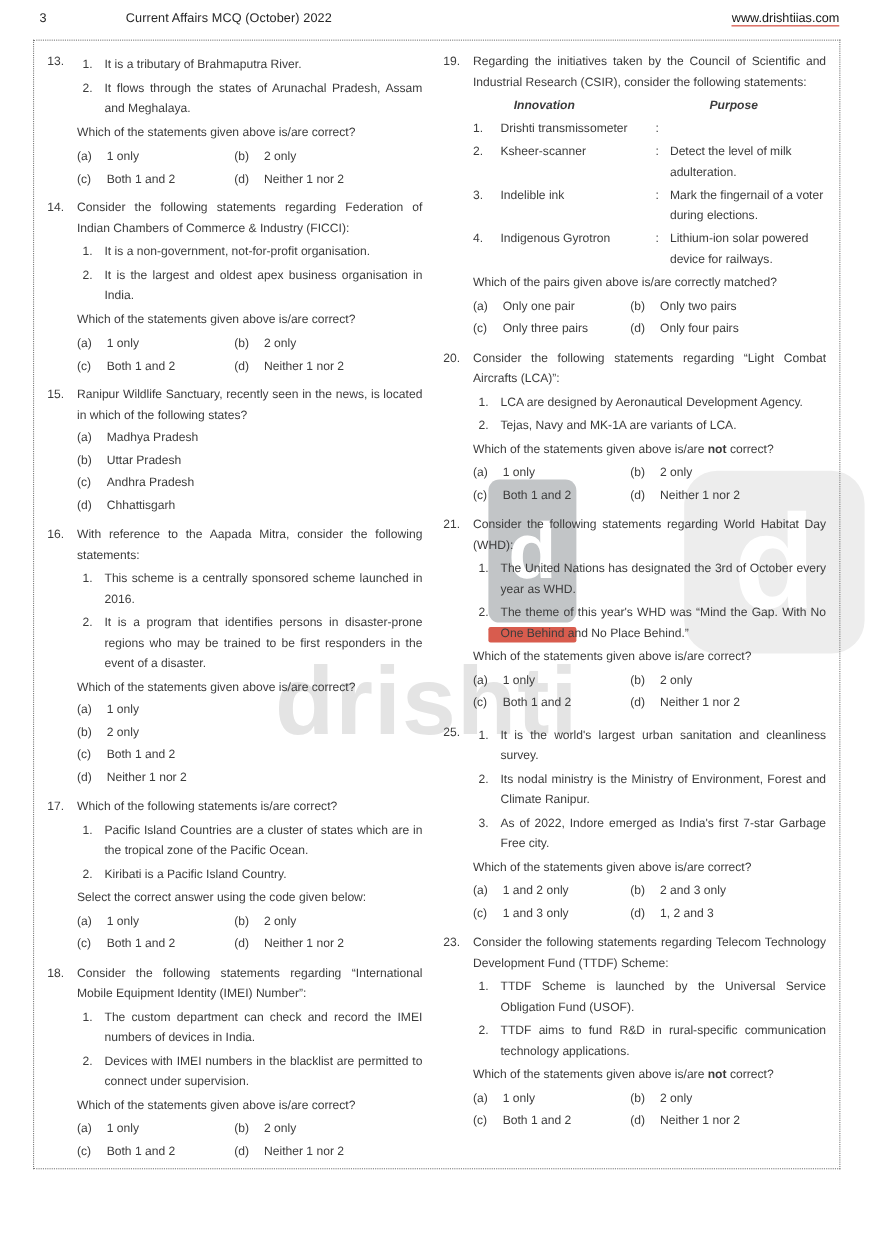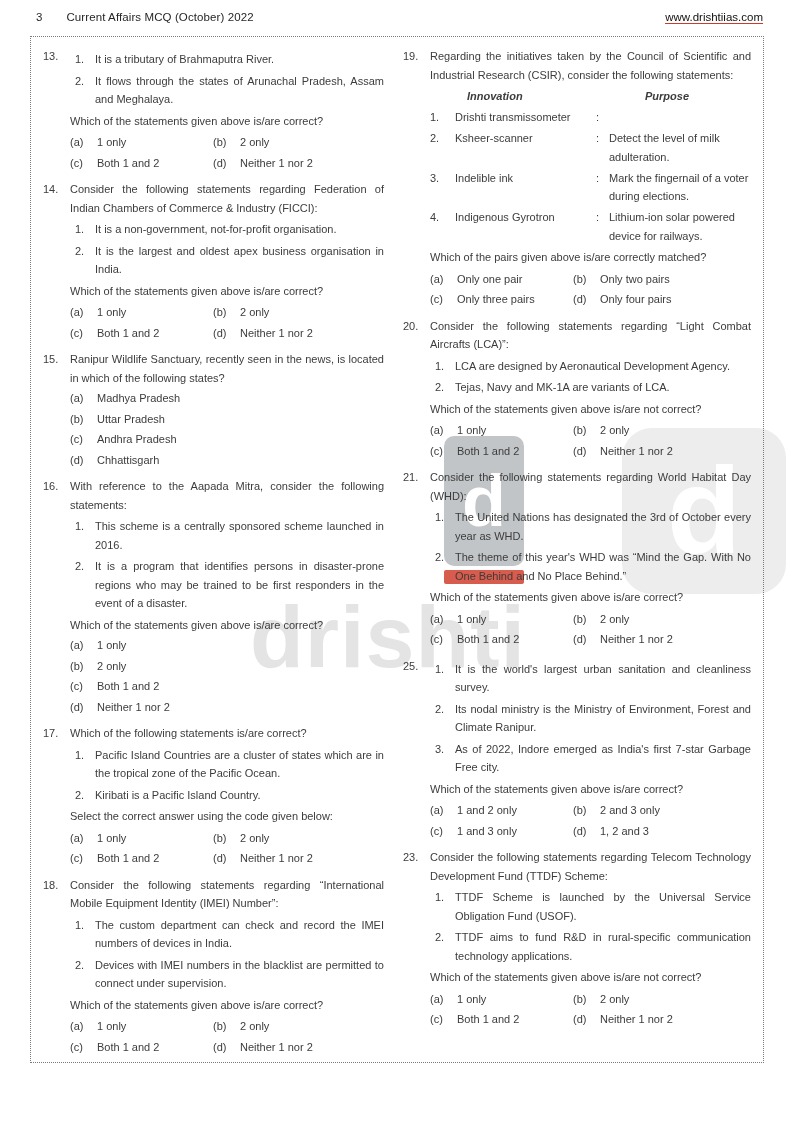--- a/index.html
+++ b/index.html
@@ -4,37 +4,37 @@
 <style>
   html,body{margin:0;padding:0;}
   body{
     width:794px;height:1123px;background:#ffffff;position:relative;overflow:hidden;
     font-family:"Liberation Sans", sans-serif;color:#3c3c3c;
   }
   
   .header{position:absolute;top:11px;left:36px;right:31px;display:flex;align-items:baseline;
     font-size:11.5px;color:#262626;z-index:2;}
   .page-num{margin-right:24px;}
-  .doc-title{letter-spacing:.1px;}
+  .doc-title{letter-spacing:.1px;margin-left:48px;}
   .site-link{margin-left:auto;color:#111;text-decoration:none;border-bottom:1.6px solid #cf3a2b;padding-bottom:0px;}
   
   .qbox{position:absolute;left:30px;right:30px;top:36px;bottom:60px;border:1px dotted #7a7a7a;z-index:1;}
   .col{position:absolute;top:10px;font-size:11px;line-height:18.5px;z-index:2;}
   .col-left{left:12px;width:341px;}
   .col-right{left:372px;width:348px;}
   
   .q{display:flex;margin-bottom:8px;}
   .qnum{width:27px;flex:none;}
   .qbody{flex:1;min-width:0;}
   .intro{text-align:justify;}
   .stmt{display:flex;margin-top:3px;}
   .snum{width:20px;flex:none;margin-left:5px;}
   .stext{flex:1;text-align:justify;}
   .lead{margin-top:3px;}
-  .b{font-weight:normal;text-align:right;}
+  .b{font-weight:bold;text-align:right;}
   .opts2{margin-top:1px;display:grid;grid-template-columns:143px 1fr;}
   .opts1{margin-top:1px;}
   .opt{display:flex;margin-top:2px;}
   .olabel{width:27px;flex:none;}
   .otext{flex:1;}
   
   .ptable{margin-top:3px;}
   .prow{display:grid;grid-template-columns:25px 141px 13px 1fr;margin-top:2.5px;}
   .phead{display:grid;grid-template-columns:25px 141px 13px 1fr;margin-top:2px;gap:12px;}
   .pth{font-weight:bold;font-style:italic;}

